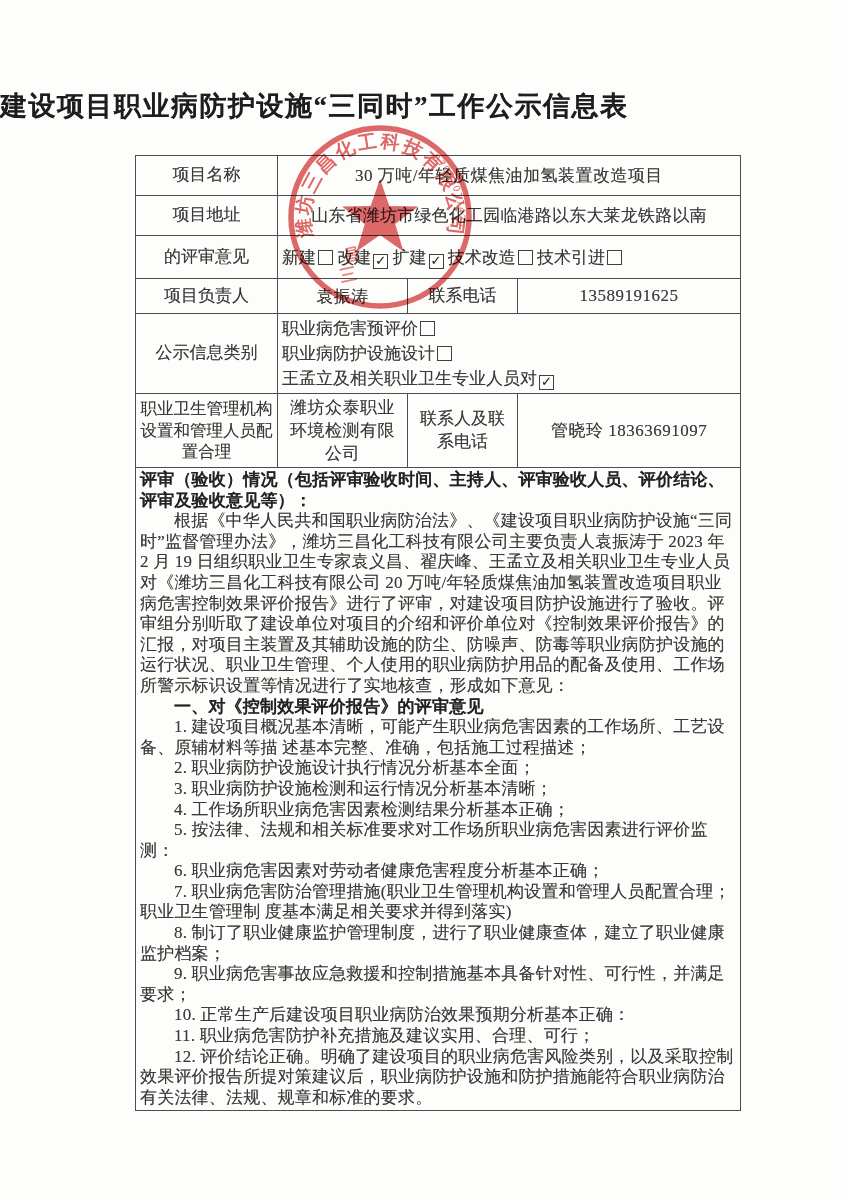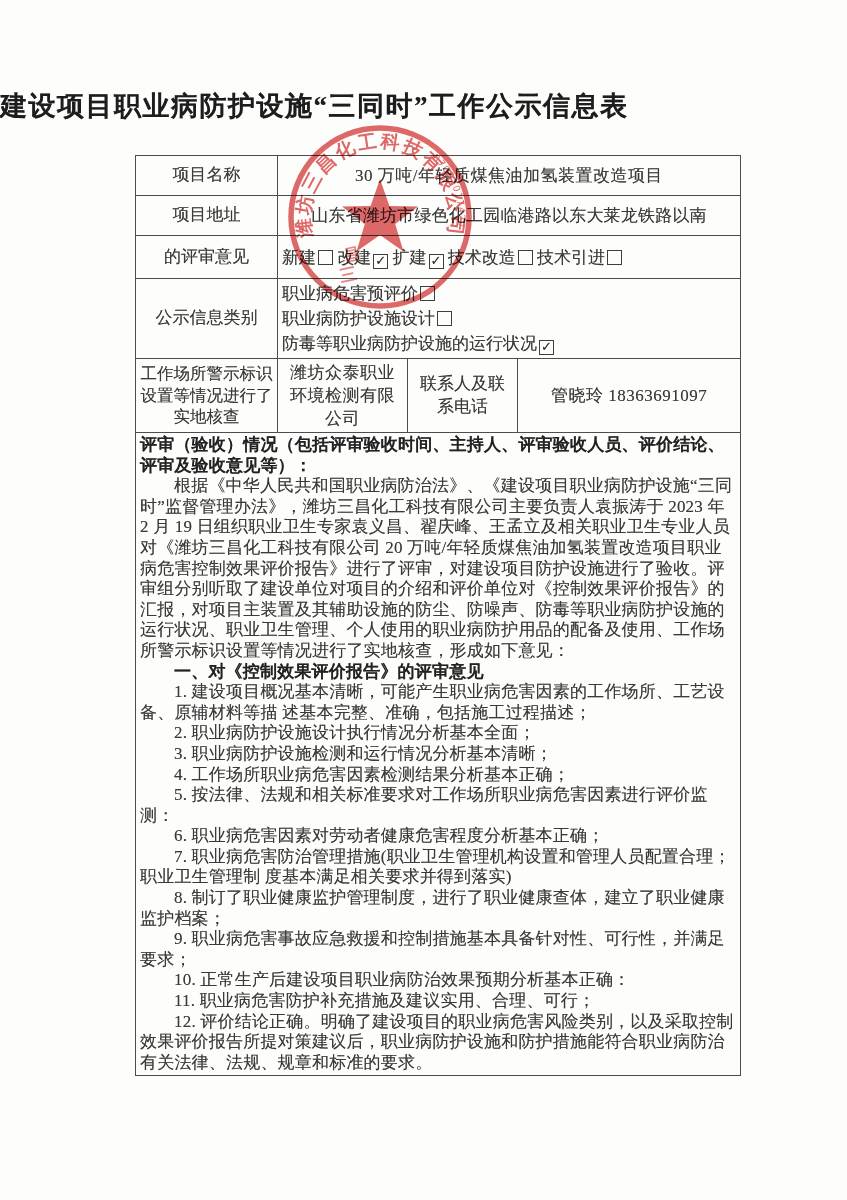--- a/index.html
+++ b/index.html
@@ -100,32 +100,38 @@
       <td class="lab">的评审意见</td>
       <td class="nature-cell" colspan="3">
         <span class="opt"><span>新建</span><span class="cb"></span></span>
         <span class="opt"><span>改建</span><span class="cb">✓</span></span>
         <span class="opt"><span>扩建</span><span class="cb">✓</span></span>
         <span class="opt"><span>技术改造</span><span class="cb"></span></span>
         <span class="opt"><span>技术引进</span><span class="cb"></span></span>
       </td>
     </tr>
 
+    <tr class="r-manager">
+      <td class="lab">项目负责人</td>
+      <td class="val">袁振涛</td>
+      <td class="lab">联系电话</td>
+      <td class="val">13589191625</td>
+    </tr>
 
     <tr class="r-category">
       <td class="lab">公示信息类别</td>
       <td class="cat-cell" colspan="3">
         <div class="cat-line"><span>职业病危害预评价</span><span class="cb"></span></div>
         <div class="cat-line"><span>职业病防护设施设计</span><span class="cb"></span></div>
-        <div class="cat-line"><span>防毒等职业病防护设施的运行状况</span><span class="cb">✓</span></div>
+        <div class="cat-line"><span>王孟立及相关职业卫生专业人员对</span><span class="cb">✓</span></div>
       </td>
     </tr>
 
     <tr class="r-evaluator">
-      <td class="lab" style="font-size:16.5px">工作场所警示标识设置等情况进行了实地核查</td>
+      <td class="lab" style="font-size:16.5px">职业卫生管理机构设置和管理人员配置合理</td>
       <td class="val">潍坊众泰职业环境检测有限公司</td>
       <td class="lab">联系人及联系电话</td>
       <td class="val">管晓玲 18363691097</td>
     </tr>
 
     <tr>
       <td class="review-cell" colspan="4">
         <p class="hdr">评审（验收）情况（包括评审验收时间、主持人、评审验收人员、评价结论、评审及验收意见等）：</p>
         <p class="indent">根据《中华人民共和国职业病防治法》、《建设项目职业病防护设施“三同时”监督管理办法》，潍坊三昌化工科技有限公司主要负责人袁振涛于 2023 年 2 月 19 日组织职业卫生专家袁义昌、翟庆峰、王孟立及相关职业卫生专业人员对《潍坊三昌化工科技有限公司 20 万吨/年轻质煤焦油加氢装置改造项目职业病危害控制效果评价报告》进行了评审，对建设项目防护设施进行了验收。评审组分别听取了建设单位对项目的介绍和评价单位对《控制效果评价报告》的汇报，对项目主装置及其辅助设施的防尘、防噪声、防毒等职业病防护设施的运行状况、职业卫生管理、个人使用的职业病防护用品的配备及使用、工作场所警示标识设置等情况进行了实地核查，形成如下意见：</p>
         <p class="sec">一、对《控制效果评价报告》的评审意见</p>

